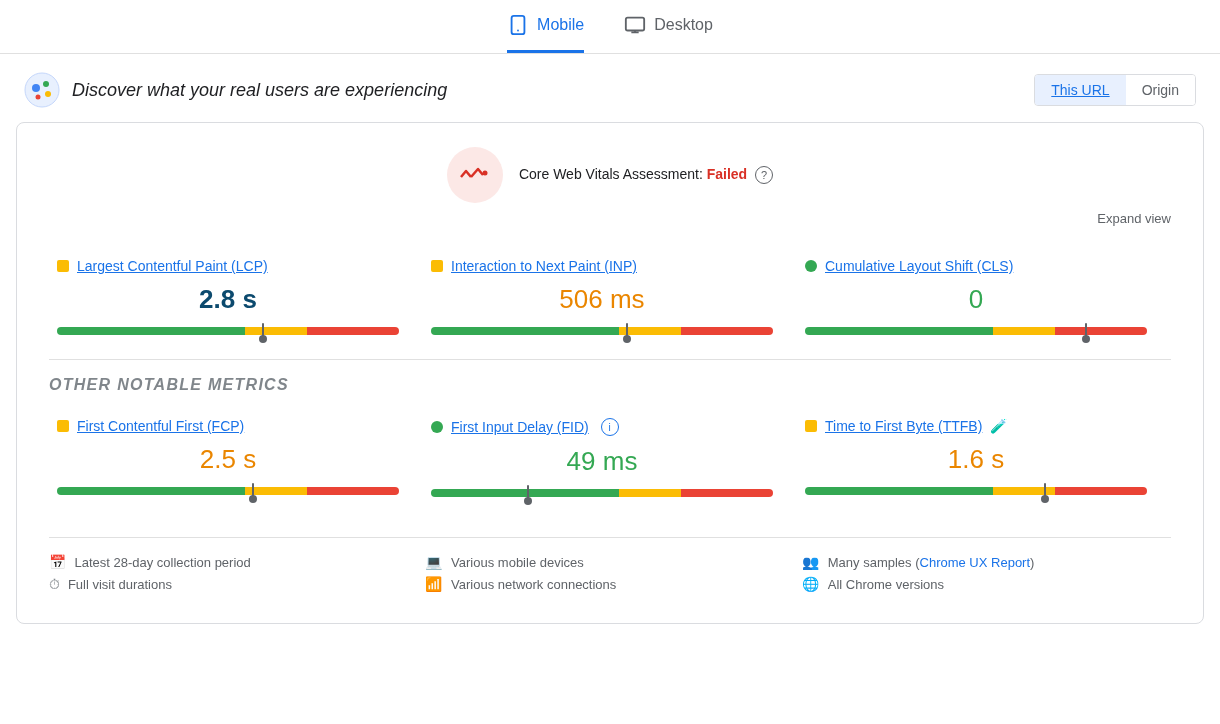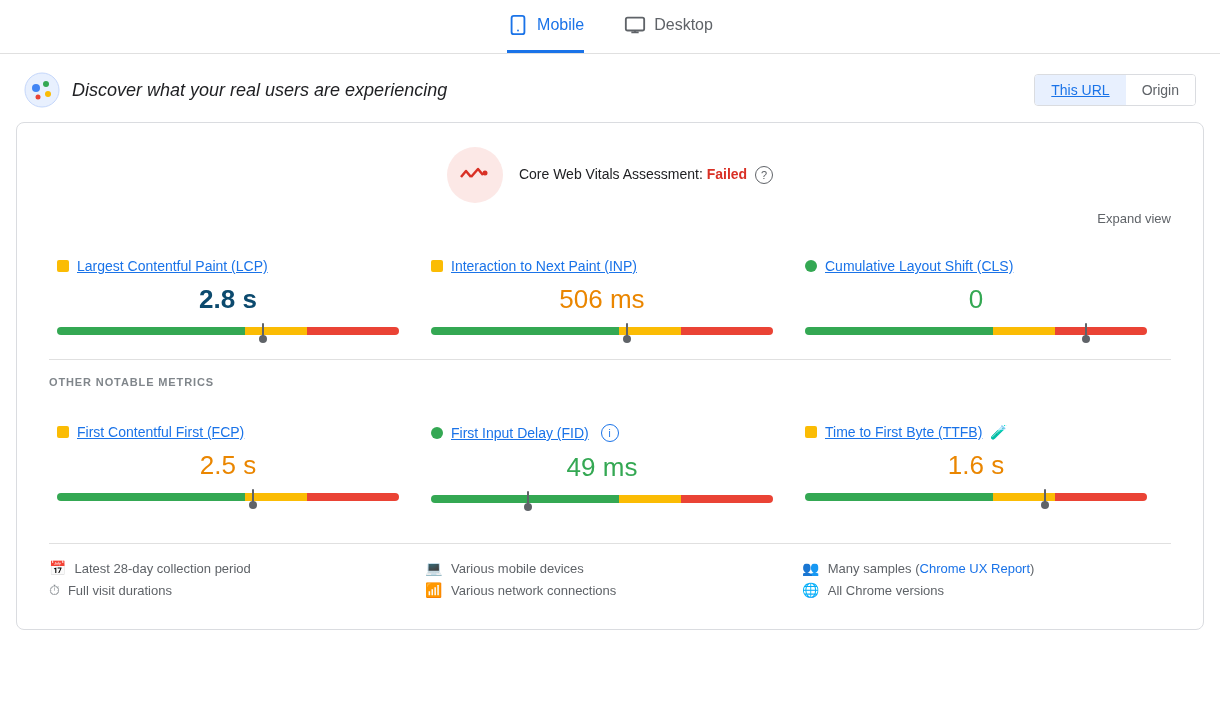--- a/index.html
+++ b/index.html
@@ -202,26 +202,27 @@
       border-radius: 50%;
     }
 
     
     .section-divider {
       border: none;
       border-top: 1px solid #e0e0e0;
       margin: 8px 0 16px 0;
     }
     .other-metrics-label {
-      font-size: 11px;
+      font-size: 16px;
       font-weight: 600;
       color: #80868b;
       letter-spacing: 0.08em;
-      margin-bottom: 20px;
+      margin-bottom: 8px;
       text-transform: uppercase;
+      font-style: italic;
     }
 
     
     .footer-grid {
       display: grid;
       grid-template-columns: 1fr 1fr 1fr;
       gap: 8px;
       margin-top: 24px;
       padding-top: 16px;
       border-top: 1px solid #e0e0e0;

